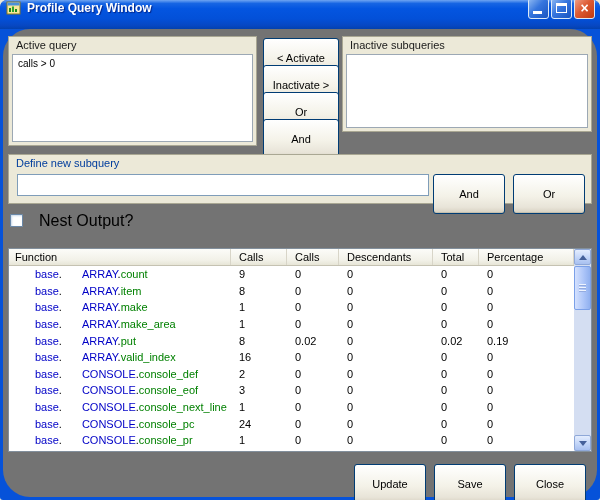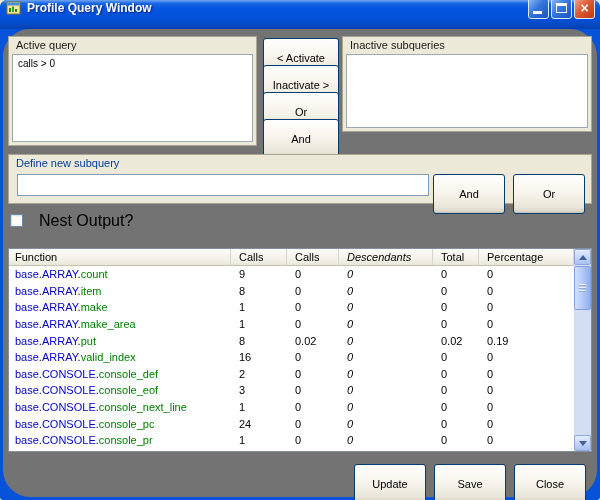--- a/index.html
+++ b/index.html
@@ -107,24 +107,24 @@
     font-size:11px; color:#000; line-height:16px;
     border-right:1px solid #D8D5C8;
     overflow:hidden; white-space:nowrap;
   }
   .tbody { position:absolute; left:0; top:17px; right:17px; bottom:0; overflow:hidden; }
   .trow { display:flex; height:16.6px; align-items:center; }
   .tcell { font-size:11px; overflow:hidden; white-space:nowrap; }
   .c-fn    { width:222px; padding-left:6px; }
   .c-calls { width:56px;  padding-left:8px; }
   .c-self  { width:52px;  padding-left:8px; }
-  .c-desc  { width:94px;  padding-left:8px;font-style:italic; }
+  .c-desc  { width:94px;  padding-left:8px; }
   .c-total { width:46px;  padding-left:8px; }
   .c-pct   { flex:1;      padding-left:8px; }
-  .fn-cluster, .fn-class { color:var(--function-class); }
+  .fn-cluster, .fn-class { color:var(--function-class);margin-left:20px; }
   .fn-feature { color:var(--function-feature); }
   .fn-dot { color:#000; }
   
   .vscroll { position:absolute; top:0; right:0; bottom:0; width:17px; background:#D4DEF2; }
   .sb-btn {
     position:absolute; left:0; width:17px; height:16px;
     background:linear-gradient(180deg,#E4EDFE 0%,#C2D5F8 55%,#A8C0F0 100%);
     border:1px solid #8FA8D8; border-radius:2px;
     display:flex; align-items:center; justify-content:center;
   }

